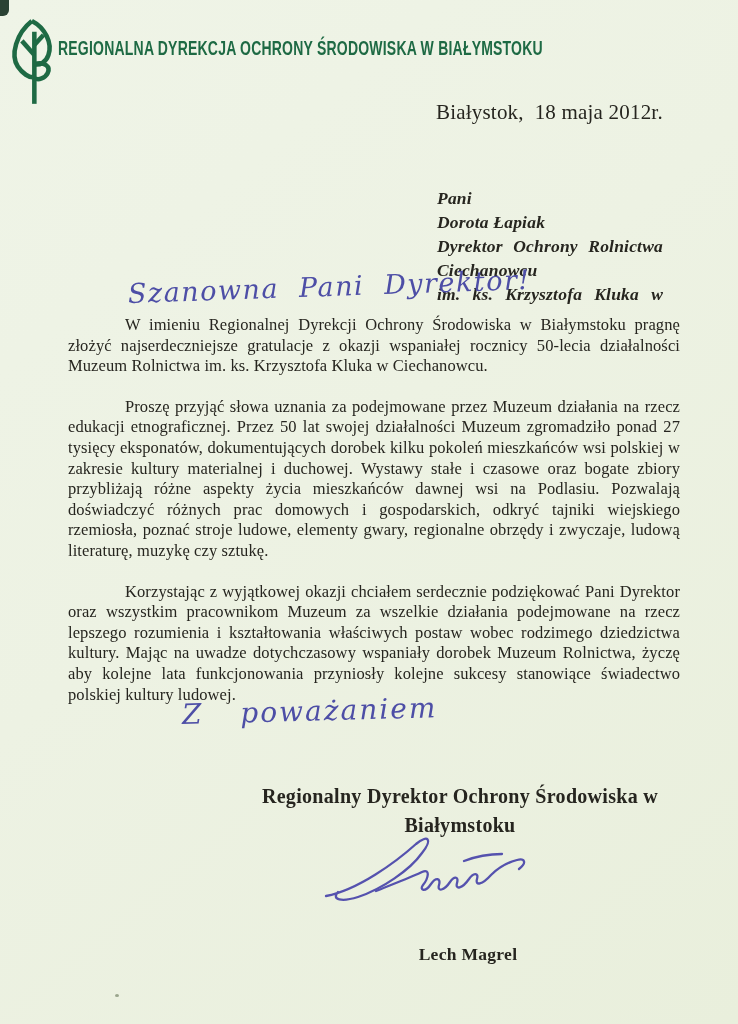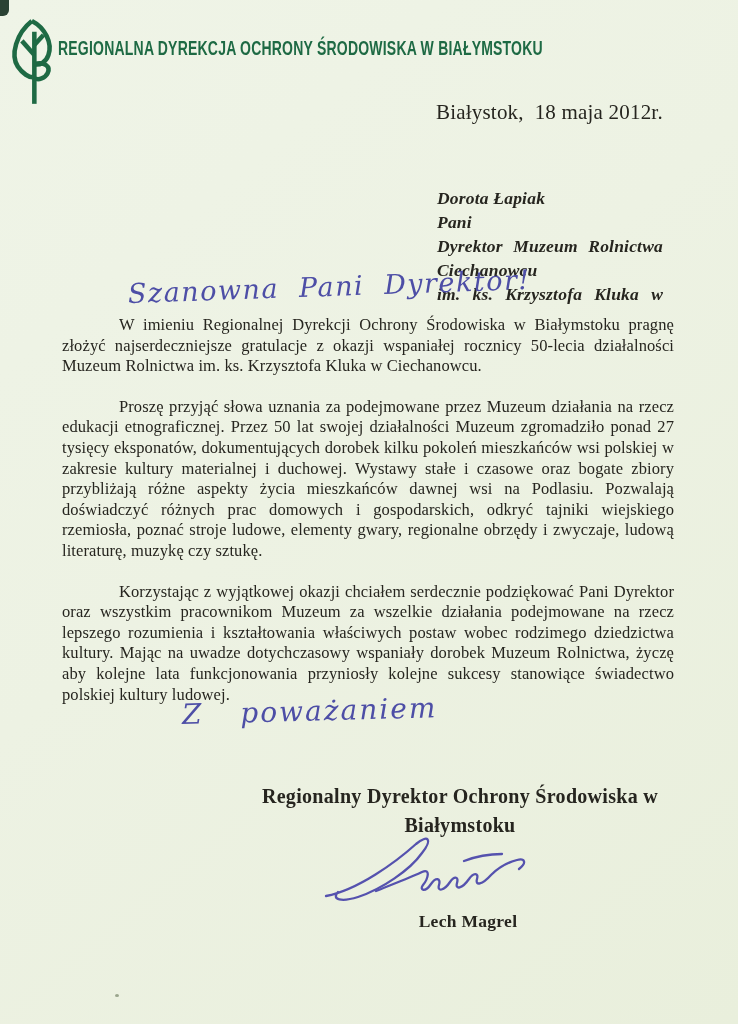--- a/index.html
+++ b/index.html
@@ -43,41 +43,41 @@
     color:#4d4ea6;
     font-style:italic;
     font-family:"DejaVu Serif", serif;
   }
   .greeting{
     position:absolute;left:128px;top:278px;
     font-size:27px;letter-spacing:1.5px;word-spacing:10px;
     transform:rotate(-2deg);transform-origin:left center;
     white-space:nowrap;
   }
-  .body-text{position:absolute;left:62px;top:315px;width:612px;}
+  .body-text{position:absolute;left:68px;top:315px;width:612px;}
   .body-text p{
     margin:0 0 20px 0;
     font-size:16.5px;line-height:20.6px;
     text-align:justify;text-indent:57px;
     letter-spacing:0.1px;
   }
   .closing{
     position:absolute;left:182px;top:698px;
     font-size:28px;letter-spacing:2px;word-spacing:26px;
     transform:rotate(-1.5deg);transform-origin:left center;
     white-space:nowrap;
   }
   .sig-title{
     position:absolute;left:240px;top:782px;width:440px;
     text-align:center;font-weight:700;font-size:20px;line-height:29px;
     letter-spacing:0.3px;
   }
   .sig-scribble{position:absolute;left:318px;top:832px;width:228px;height:76px;}
   .signer-name{
-    position:absolute;left:248px;top:911px;width:440px;
+    position:absolute;left:248px;top:944px;width:440px;
     text-align:center;font-weight:700;font-size:17.5px;letter-spacing:0.3px;
   }
 </style>
 </head>
 <body>
 
 <div class="page">
 
   <div class="corner-mark"></div>
   <div class="speck"></div>
@@ -88,23 +88,23 @@
     <path d="M33 60 C 46 57, 53 63, 49 71 C 46 77, 38 80, 33 77"></path>
     <path d="M33 21 L33 108"></path>
     <path d="M33 49 L18 32"></path>
     <path d="M33 37 L44 25"></path>
   </svg>
   <div class="org-name">REGIONALNA DYREKCJA OCHRONY ŚRODOWISKA W BIAŁYMSTOKU</div>
 
   <div class="date-line">Białystok,&nbsp; 18 maja 2012r.</div>
 
   <div class="recipient">
+    <div class="line">Pani</div>
     <div class="line">Dorota Łapiak</div>
-    <div class="line">Pani</div>
-    <div class="line j">Dyrektor Muzeum Rolnictwa</div>
+    <div class="line j">Dyrektor Ochrony Rolnictwa</div>
     <div class="line">Ciechanowcu</div>
     <div class="line j">im. ks. Krzysztofa Kluka w</div>
   </div>
 
   <div class="greeting hand">Szanowna Pani Dyrektor!</div>
 
   <div class="body-text">
     <p>W imieniu Regionalnej Dyrekcji Ochrony Środowiska w Białymstoku pragnę złożyć najserdeczniejsze gratulacje z okazji wspaniałej rocznicy 50-lecia działalności Muzeum Rolnictwa im. ks. Krzysztofa Kluka w Ciechanowcu.</p>
     <p>Proszę przyjąć słowa uznania za podejmowane przez Muzeum działania na rzecz edukacji etnograficznej. Przez 50 lat swojej działalności Muzeum zgromadziło ponad 27 tysięcy eksponatów, dokumentujących dorobek kilku pokoleń mieszkańców wsi polskiej w zakresie kultury materialnej i duchowej. Wystawy stałe i czasowe oraz bogate zbiory przybliżają różne aspekty życia mieszkańców dawnej wsi na Podlasiu. Pozwalają doświadczyć różnych prac domowych i gospodarskich, odkryć tajniki wiejskiego rzemiosła, poznać stroje ludowe, elementy gwary, regionalne obrzędy i zwyczaje, ludową literaturę, muzykę czy sztukę.</p>
     <p>Korzystając z wyjątkowej okazji chciałem serdecznie podziękować Pani Dyrektor oraz wszystkim pracownikom Muzeum za wszelkie działania podejmowane na rzecz lepszego rozumienia i kształtowania właściwych postaw wobec rodzimego dziedzictwa kultury. Mając na uwadze dotychczasowy wspaniały dorobek Muzeum Rolnictwa, życzę aby kolejne lata funkcjonowania przyniosły kolejne sukcesy stanowiące świadectwo polskiej kultury ludowej.</p>

